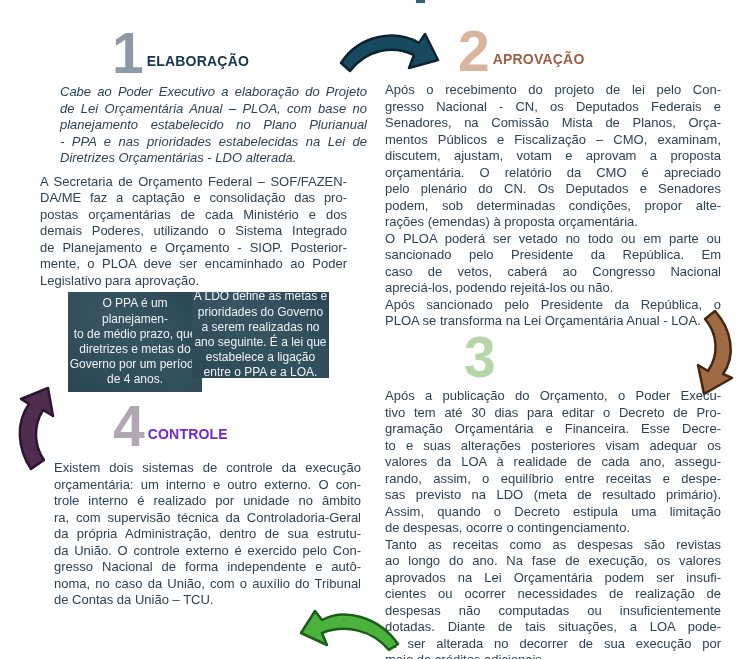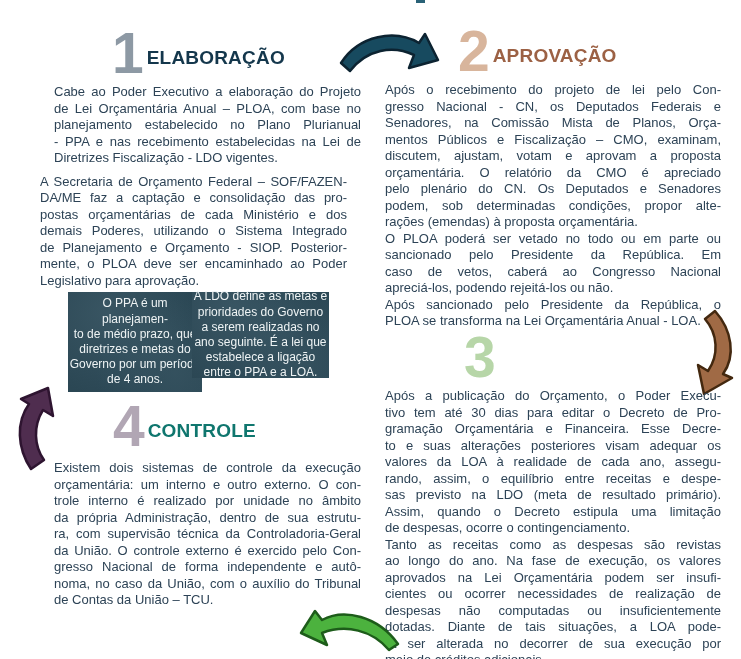--- a/index.html
+++ b/index.html
@@ -3,25 +3,25 @@
 <meta charset="utf-8">
 <style>
   html,body{margin:0;padding:0;background:#ffffff;}
   #page{
     position:relative;width:741px;height:659px;background:#ffffff;
     overflow:hidden;font-family:"Liberation Sans",sans-serif;
   }
   
   .step-header{position:absolute;display:flex;align-items:flex-end;}
   .step-num{font-size:57px;font-weight:800;line-height:0.78;letter-spacing:-2px;}
-  .step-title{font-size:19px;font-weight:800;margin-left:5px;margin-bottom:6px;letter-spacing:0.2px;}
+  .step-title{font-size:14px;font-weight:800;margin-left:5px;margin-bottom:6px;letter-spacing:0.2px;}
   .s1 .step-num{color:#8d99a4;} .s1 .step-title{color:#14374c;}
   .s2 .step-num{color:#d8b59c;} .s2 .step-title{color:#9c6144;}
   .s3 .step-num{color:#b7d6a8;} .s3 .step-title{color:#3f9e41;}
-  .s4 .step-num{color:#b1a6b4;} .s4 .step-title{color:#0f766e;text-align:center;}
+  .s4 .step-num{color:#b1a6b4;} .s4 .step-title{color:#6d28d9;text-align:center;}
   
   .para{position:absolute;color:#2d4356;font-size:13px;line-height:16.5px;}
   .para .line{text-align:justify;text-align-last:justify;}
   .para .line:last-child{text-align-last:left;}
   
   .infobox{
     position:absolute;background:#30505f;color:#eef3f4;
     background-image:radial-gradient(circle at 30% 20%,rgba(255,255,255,0.05),rgba(0,0,0,0.07) 70%),
                      radial-gradient(circle at 80% 80%,rgba(255,255,255,0.04),rgba(0,0,0,0.05) 60%);
     display:flex;flex-direction:column;justify-content:center;
@@ -37,26 +37,26 @@
 <body>
 
 <div id="page">
 
   <div class="page-artifact"></div>
 
   <div class="step-header s1" style="left:112px;top:31px;">
     <span class="step-num">1</span>
     <span class="step-title">ELABORAÇÃO</span>
   </div>
-  <div class="para" style="left:54px;top:84px;width:307px;">
+  <div class="para" style="left:60px;top:84px;width:307px;font-style:italic;">
       <div class="line">Cabe ao Poder Executivo a elaboração do Projeto</div>
       <div class="line">de Lei Orçamentária Anual – PLOA, com base no</div>
       <div class="line">planejamento estabelecido no Plano Plurianual</div>
-      <div class="line">- PPA e nas recebimento estabelecidas na Lei de</div>
-      <div class="line">Diretrizes Fiscalização - LDO vigentes.</div>
+      <div class="line">- PPA e nas prioridades estabelecidas na Lei de</div>
+      <div class="line">Diretrizes Orçamentárias - LDO alterada.</div>
     </div>
   <div class="para" style="left:40px;top:166.5px;width:307px;margin-top:7px;">
       <div class="line">A Secretaria de Orçamento Federal – SOF/FAZEN-</div>
       <div class="line">DA/ME faz a captação e consolidação das pro-</div>
       <div class="line">postas orçamentárias de cada Ministério e dos</div>
       <div class="line">demais Poderes, utilizando o Sistema Integrado</div>
       <div class="line">de Planejamento e Orçamento - SIOP. Posterior-</div>
       <div class="line">mente, o PLOA deve ser encaminhado ao Poder</div>
       <div class="line">Legislativo para aprovação.</div>
     </div>
@@ -145,21 +145,21 @@
   </svg>
 
   <div class="step-header s4" style="left:113px;top:404px;">
     <span class="step-num">4</span>
     <span class="step-title">CONTROLE</span>
   </div>
   <div class="para" style="left:54px;top:460px;width:307px;">
       <div class="line">Existem dois sistemas de controle da execução</div>
       <div class="line">orçamentária: um interno e outro externo. O con-</div>
       <div class="line">trole interno é realizado por unidade no âmbito</div>
+      <div class="line">ra, com supervisão técnica da Controladoria-Geral</div>
       <div class="line">da própria Administração, dentro de sua estrutu-</div>
-      <div class="line">ra, com supervisão técnica da Controladoria-Geral</div>
       <div class="line">da União. O controle externo é exercido pelo Con-</div>
       <div class="line">gresso Nacional de forma independente e autô-</div>
       <div class="line">noma, no caso da União, com o auxílio do Tribunal</div>
       <div class="line">de Contas da União – TCU.</div>
     </div>
 
 </div>
 
 </body></html>

